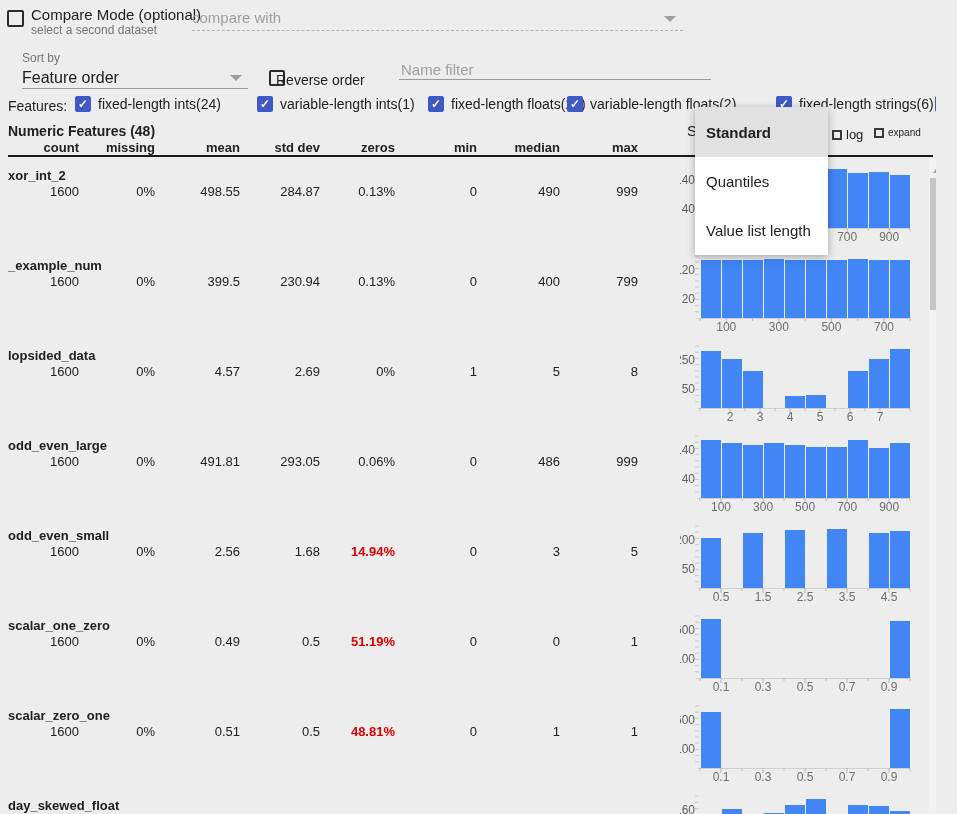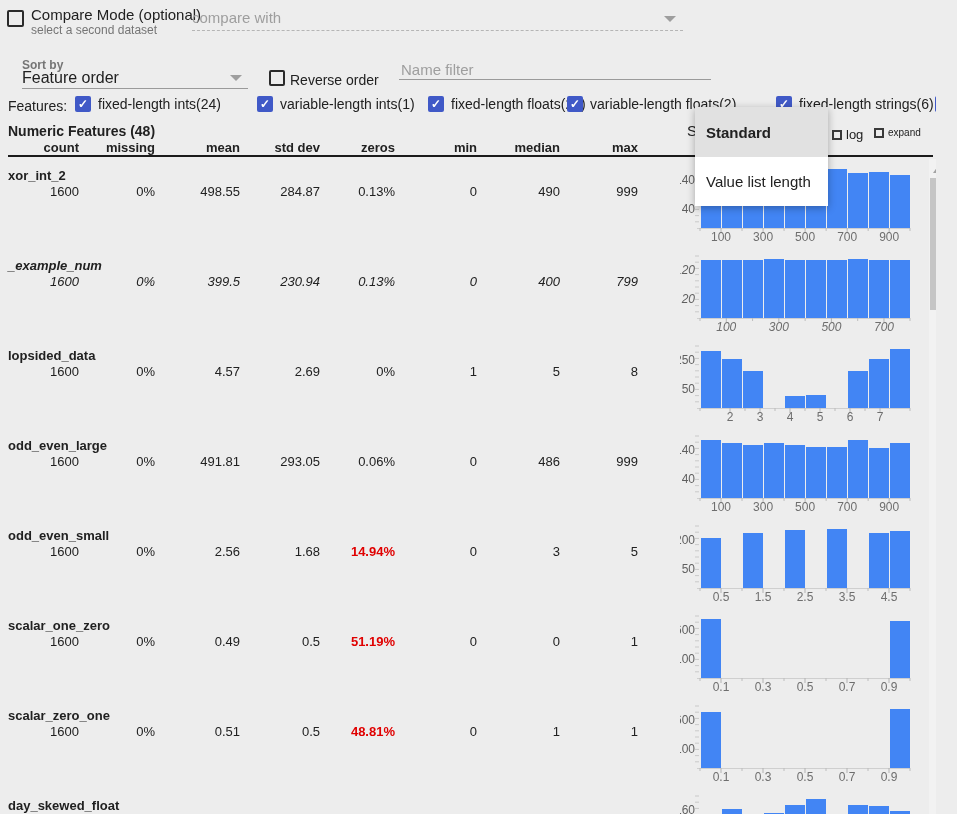--- a/index.html
+++ b/index.html
@@ -33,26 +33,26 @@
 
 <div id="app">
 
   <div class="abs cb-off" style="left:7px;top:10px;width:17px;height:17px;"></div>
   <div class="abs" style="left:31px;top:6px;font-size:15px;font-weight:500;">Compare Mode (optional)</div>
   <div class="abs small-grey" style="left:31px;top:23px;">select a second dataset</div>
   <div class="abs grey-ph" style="left:192px;top:9px;font-size:15px;">compare with</div>
   <div class="abs sel-arrow" style="left:664px;top:16px;"></div>
   <div class="abs" style="left:192px;top:30px;width:491px;border-bottom:1px dashed #b5b5b5;"></div>
 
-  <div class="abs small-grey" style="left:22px;top:58px;font-weight:bold;">Sort by</div>
+  <div class="abs small-grey" style="left:22px;top:51px;">Sort by</div>
   <div class="abs" style="left:22px;top:69px;font-size:16px;">Feature order</div>
   <div class="abs sel-arrow" style="left:230px;top:75px;"></div>
   <div class="abs" style="left:22px;top:88px;width:226px;border-bottom:1px solid #9a9a9a;"></div>
   <div class="abs cb-off" style="left:269px;top:70px;width:16px;height:16px;"></div>
-  <div class="abs" style="left:290px;top:72px;font-size:14px;">Reverse order</div>
+  <div class="abs" style="left:276px;top:72px;font-size:14px;">Reverse order</div>
   <input id="filterInput" class="abs" style="left: 399px; top: 60px; width: 308px;" placeholder="Name filter">
 
   <div class="abs" style="left:8px;top:98px;font-size:14px;">Features:</div>
   <div id="featureItems">
       <div class="abs fitem" style="left: 75px; top: 96px;">
         <span class="cb-on" style="width: 16px; height: 16px;">✓</span>
         <span>fixed-length ints(24)</span>
       </div>
       <div class="abs fitem" style="left: 257px; top: 96px;">
         <span class="cb-on" style="width: 16px; height: 16px;">✓</span>
@@ -146,21 +146,21 @@
             <line x1="104.08408408408408" y1="68" x2="104.08408408408408" y2="71" stroke="#bdbdbd" stroke-width="1"></line>
             <line x1="146.1261261261261" y1="68" x2="146.1261261261261" y2="71" stroke="#bdbdbd" stroke-width="1"></line>
             <line x1="188.16816816816817" y1="68" x2="188.16816816816817" y2="71" stroke="#bdbdbd" stroke-width="1"></line>
             <text x="41.02102102102102" y="81" text-anchor="middle" font-size="12" fill="#6e6e6e">100</text>
             <text x="83.06306306306305" y="81" text-anchor="middle" font-size="12" fill="#6e6e6e">300</text>
             <text x="125.10510510510511" y="81" text-anchor="middle" font-size="12" fill="#6e6e6e">500</text>
             <text x="167.14714714714714" y="81" text-anchor="middle" font-size="12" fill="#6e6e6e">700</text>
             <text x="209.1891891891892" y="81" text-anchor="middle" font-size="12" fill="#6e6e6e">900</text>
           </svg></div>
       </div>
-      <div class="rowblock" style="top: 250px; font-style: italic;">
+      <div class="rowblock" style="top: 250px;">
         <div class="abs fname" style="left: 8px; top: 8px;">_example_num</div>
         <div class="abs stats-grid" style="left: 8px; top: 24px;">
           <span>1600</span>
           <span>0%</span>
           <span>399.5</span>
           <span>230.94</span>
           <span>0.13%</span>
           <span>0</span>
           <span>400</span>
           <span>799</span>
@@ -488,20 +488,21 @@
             <rect x="167.5" y="15.4" width="20.0" height="52.6" fill="#4285f4" shape-rendering="crispEdges"></rect>
             <rect x="188.5" y="16.3" width="20.0" height="51.7" fill="#4285f4" shape-rendering="crispEdges"></rect>
             <rect x="209.5" y="20.8" width="20.0" height="47.2" fill="#4285f4" shape-rendering="crispEdges"></rect>
             <text x="15" y="24" text-anchor="end" font-size="12" fill="#5f5f5f">160</text>
           </svg></div>
       </div>
     </div>
 
   <div id="menu" class="abs" style="left:695px;top:107px;width:133px;">
     <div class="menu-item sel">Standard</div>
+    <div class="menu-item">Quantiles</div>
     <div class="menu-item">Value list length</div>
   </div>
 
   <div class="abs" style="left:929px;top:159px;width:17px;height:655px;background:#f2f2f2;z-index:6;">
     <div class="abs" style="left:4px;top:7px;width:0;height:0;border-left:5px solid transparent;border-right:5px solid transparent;border-bottom:7px solid #a3a3a3;"></div>
     <div class="abs" style="left:1px;top:19px;width:14px;height:132px;background:#c5c5c5;"></div>
   </div>
 </div>
 
 </body></html>

